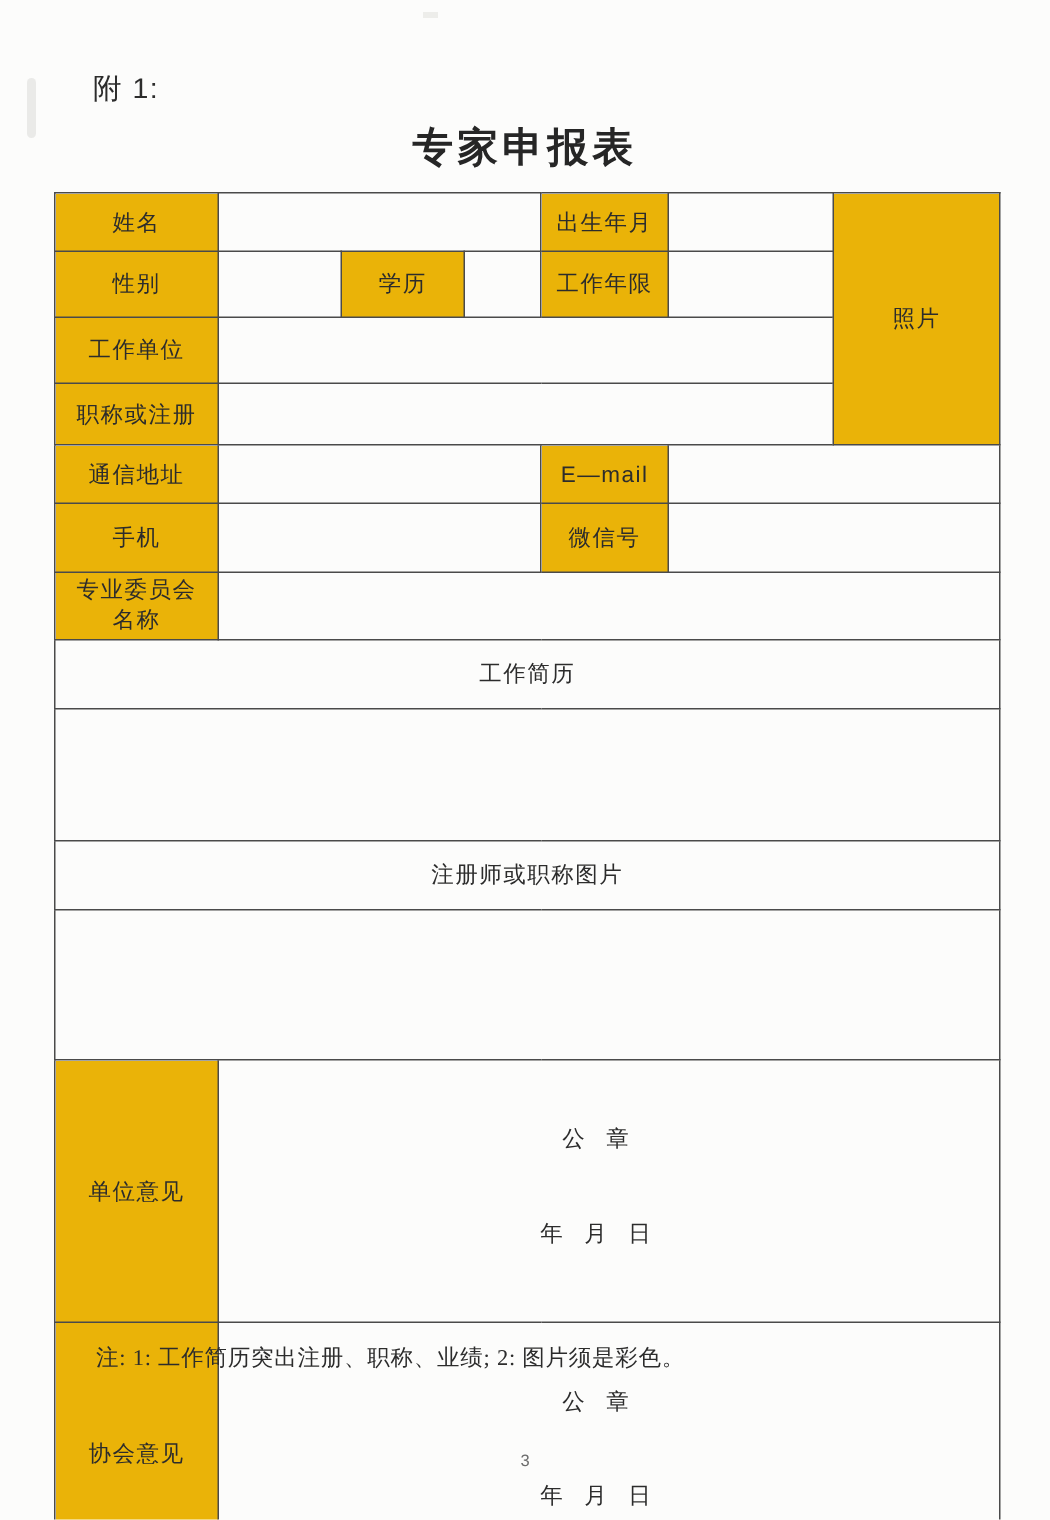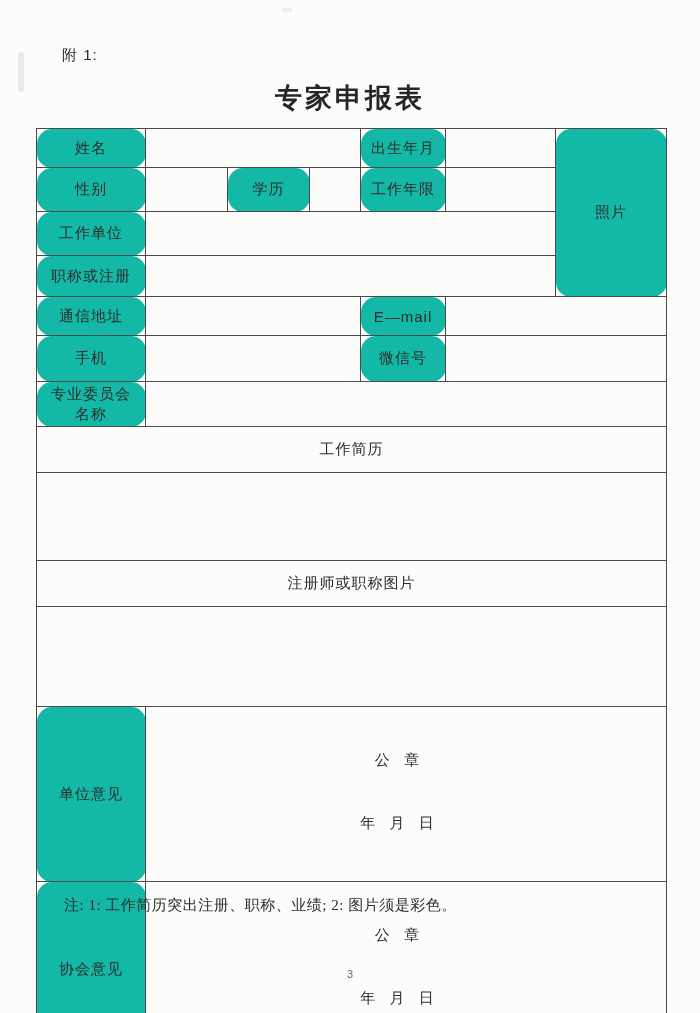--- a/index.html
+++ b/index.html
@@ -7,41 +7,41 @@
   body {
     position: relative;
     width: 700px; height: 1013px;
     background: #fcfcfb;
     font-family: "Liberation Sans", "DejaVu Sans", sans-serif;
     color: #2c2c2c;
     overflow: hidden;
   }
   .attachment {
     position: absolute; left: 62px; top: 46px;
-    font-size: 15px; letter-spacing: 1px; color: #2c2c2c;
+    font-size: 19px; letter-spacing: 1px; color: #2c2c2c;
   }
   .title {
     position: absolute; left: 0; top: 80px; width: 700px;
     text-align: center; font-size: 27px; font-weight: bold;
     letter-spacing: 3px; color: #262626;
   }
   .form-wrap {
     position: absolute; left: 36px; top: 128px; width: 630px;
   }
   table.app-form {
     width: 630px; table-layout: fixed; border-collapse: collapse;
   }
   table.app-form td {
     border: 1.5px solid #4a4a4a;
     font-size: 15px; color: #2c2c2c;
     text-align: center; vertical-align: middle;
     letter-spacing: 1px;
     overflow: hidden;
   }
-  td.label-cell { background: #14b8a6; border-radius: 15px; }
+  td.label-cell { background: #eab308; }
   td.section-header { text-align: center; }
   td.multiline { white-space: pre-line; line-height: 20px; }
   td.opinion-cell { vertical-align: bottom; text-align: right; }
   .seal-block {
     display: inline-block; text-align: center;
     margin-right: 16px; margin-bottom: 6px;
     font-size: 15px; line-height: 21px; white-space: pre;
     letter-spacing: 2px;
   }
   .footnote {

